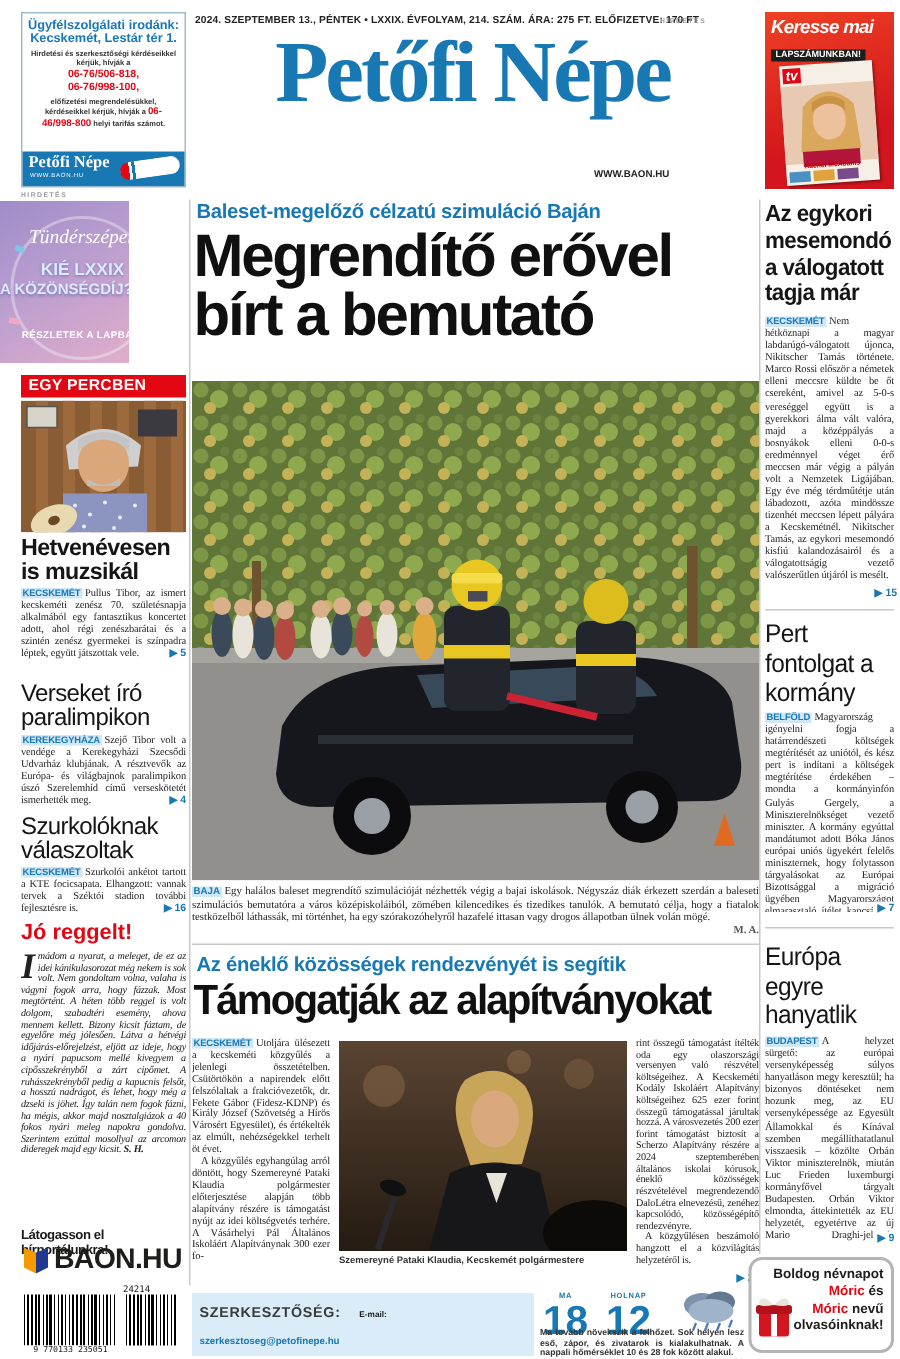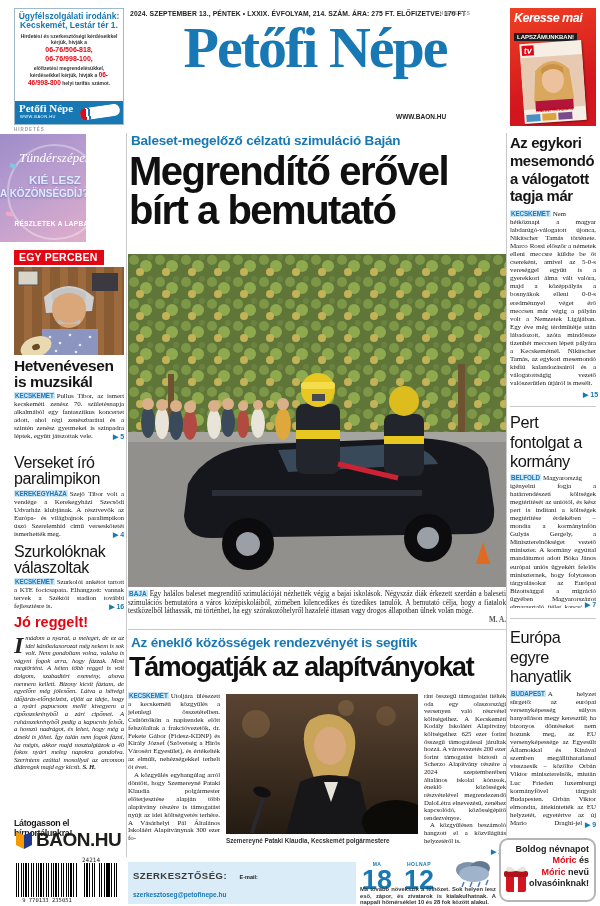--- a/index.html
+++ b/index.html
@@ -88,30 +88,30 @@
 
   <div class="abs vline" style="left:126px;top:133px;height:724px;"></div>
   <div class="abs vline" style="left:506px;top:133px;height:703px;"></div>
 
   <div class="abs ad-label" style="left:14px;top:127px;">HIRDETÉS</div>
 
   <div class="abs" style="left:0;top:134px;width:86px;height:108px;overflow:hidden;
               background:linear-gradient(150deg,#9f8cc8 0%,#b79ccf 40%,#e0aecb 100%);">
     <div class="abs" style="left:7px;top:10px;width:92px;height:92px;border:2px solid rgba(255,255,255,.35);border-radius:50%;"></div>
     <div class="abs serif" style="left:0;top:16px;width:110px;text-align:center;color:#fff;font-style:italic;font-size:13px;">Tündérszépek</div>
-    <div class="abs" style="left:0;top:40px;width:110px;text-align:center;color:#dcebff;font-weight:bold;font-size:11.5px;text-shadow:0 1px 2px rgba(60,80,160,.5);">KIÉ LESZ</div>
+    <div class="abs" style="left:0;top:40px;width:110px;text-align:center;color:#dcebff;font-weight:bold;font-size:11.5px;text-shadow:0 1px 2px rgba(60,80,160,.5);">KIÉ LXXIX</div>
     <div class="abs" style="left:0;top:54px;width:110px;text-align:left;color:#dcebff;font-weight:bold;font-size:10px;text-shadow:0 1px 2px rgba(60,80,160,.5);">A KÖZÖNSÉGDÍJ?</div>
     <div class="abs" style="left:0;top:86px;width:110px;text-align:center;color:#fff;font-weight:bold;font-size:6.5px;letter-spacing:.3px;">RÉSZLETEK A LAPBAN.</div>
     <div class="abs" style="left:10px;top:30px;width:6px;height:4px;background:#7ec8e3;transform:rotate(20deg);"></div>
     <div class="abs" style="left:92px;top:22px;width:7px;height:5px;background:#f2a9c4;transform:rotate(-15deg);"></div>
     <div class="abs" style="left:96px;top:70px;width:6px;height:4px;background:#7ec8e3;transform:rotate(35deg);"></div>
     <div class="abs" style="left:6px;top:78px;width:7px;height:4px;background:#f2a9c4;transform:rotate(10deg);"></div>
   </div>
 
-  <div class="abs" style="left:14px;top:250px;width:90px;height:15px;background:#e30613;color:#fff;font-weight:bold;
+  <div class="abs" style="left:14px;top:250px;width:110px;height:15px;background:#e30613;color:#fff;font-weight:bold;
        font-size:10.5px;line-height:15px;padding-left:5px;box-sizing:border-box;letter-spacing:.2px;">EGY PERCBEN</div>
 
   <div class="abs" style="left:14px;top:267px;width:110px;height:88px;overflow:hidden;">
     <svg width="110" height="88">
       <rect width="110" height="88" fill="#8a5c34"></rect>
       <g fill="#9c6a3c">
           <rect x="10" width="8" height="88"></rect>
           <rect x="28" width="8" height="88"></rect>
           <rect x="46" width="8" height="88"></rect>
           <rect x="64" width="8" height="88"></rect>

